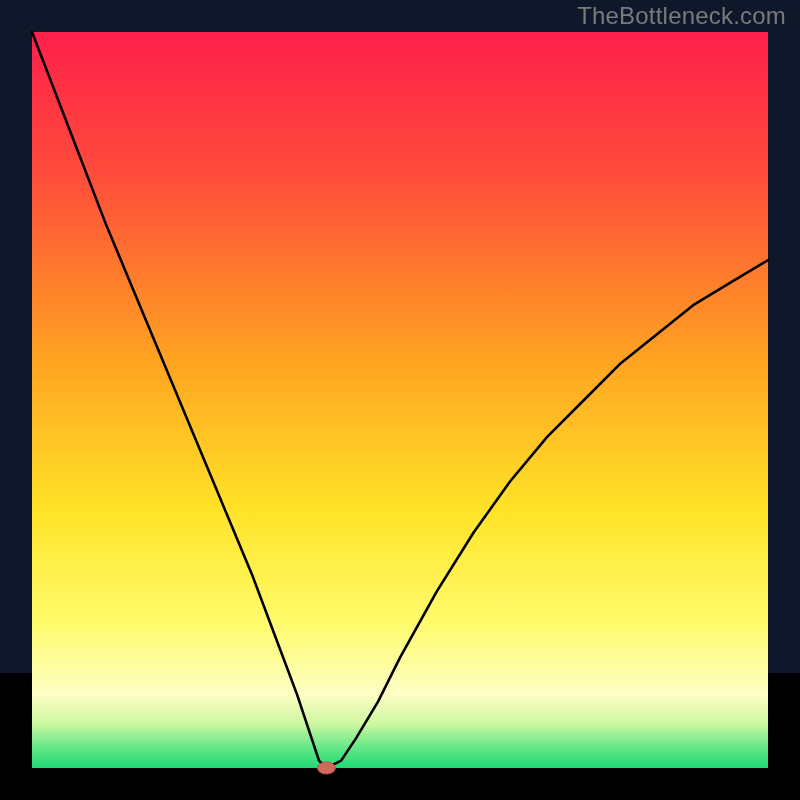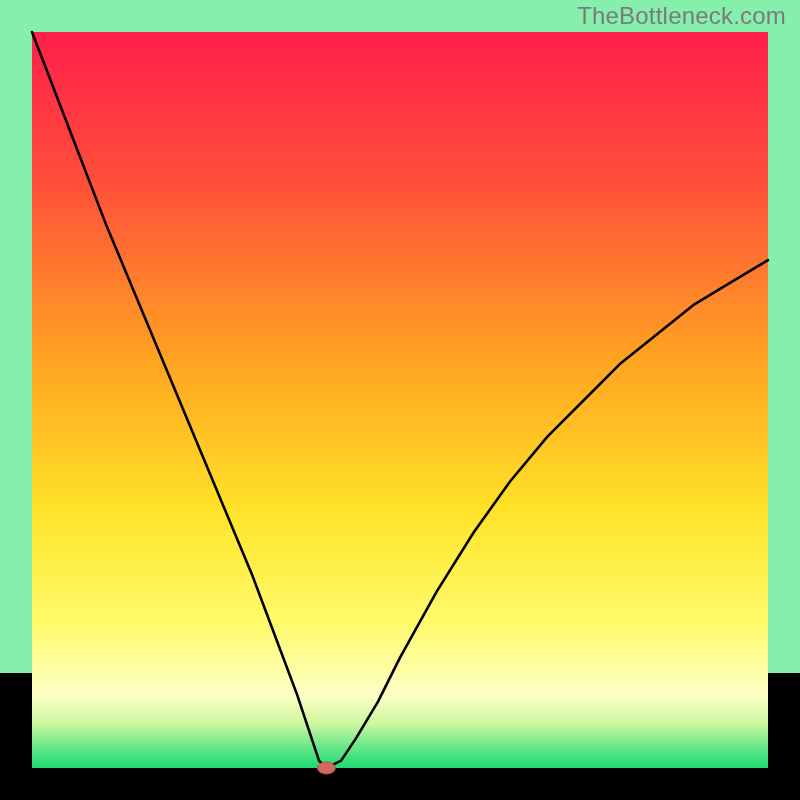--- a/index.html
+++ b/index.html
@@ -10,21 +10,21 @@
     background: #000;
     overflow: hidden;
     font-family: Arial, Helvetica, sans-serif;
   }
   .frame {
     position: absolute;
     left: 0;
     top: 0;
     width: 800px;
     height: 673px;
-    background: #86efac;
+    background: #0f172a;
   }
   .watermark {
     position: absolute;
     top: 2px;
     right: 14px;
     color: #7a7a7a;
     font-size: 24px;
     font-weight: 400;
     letter-spacing: 0.2px;
     user-select: none;

